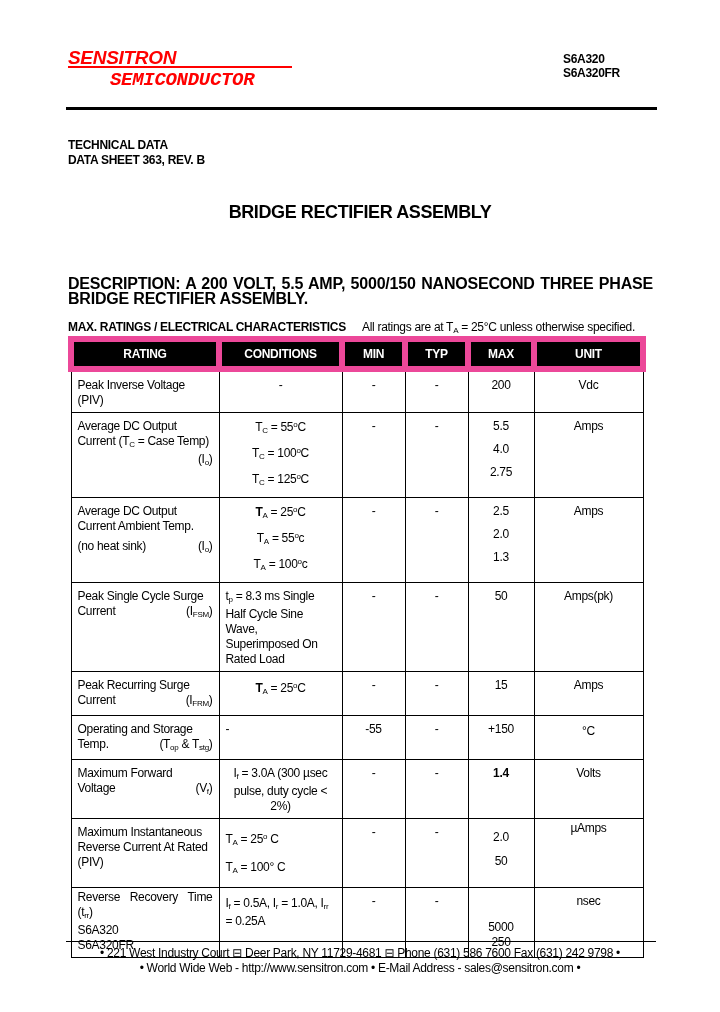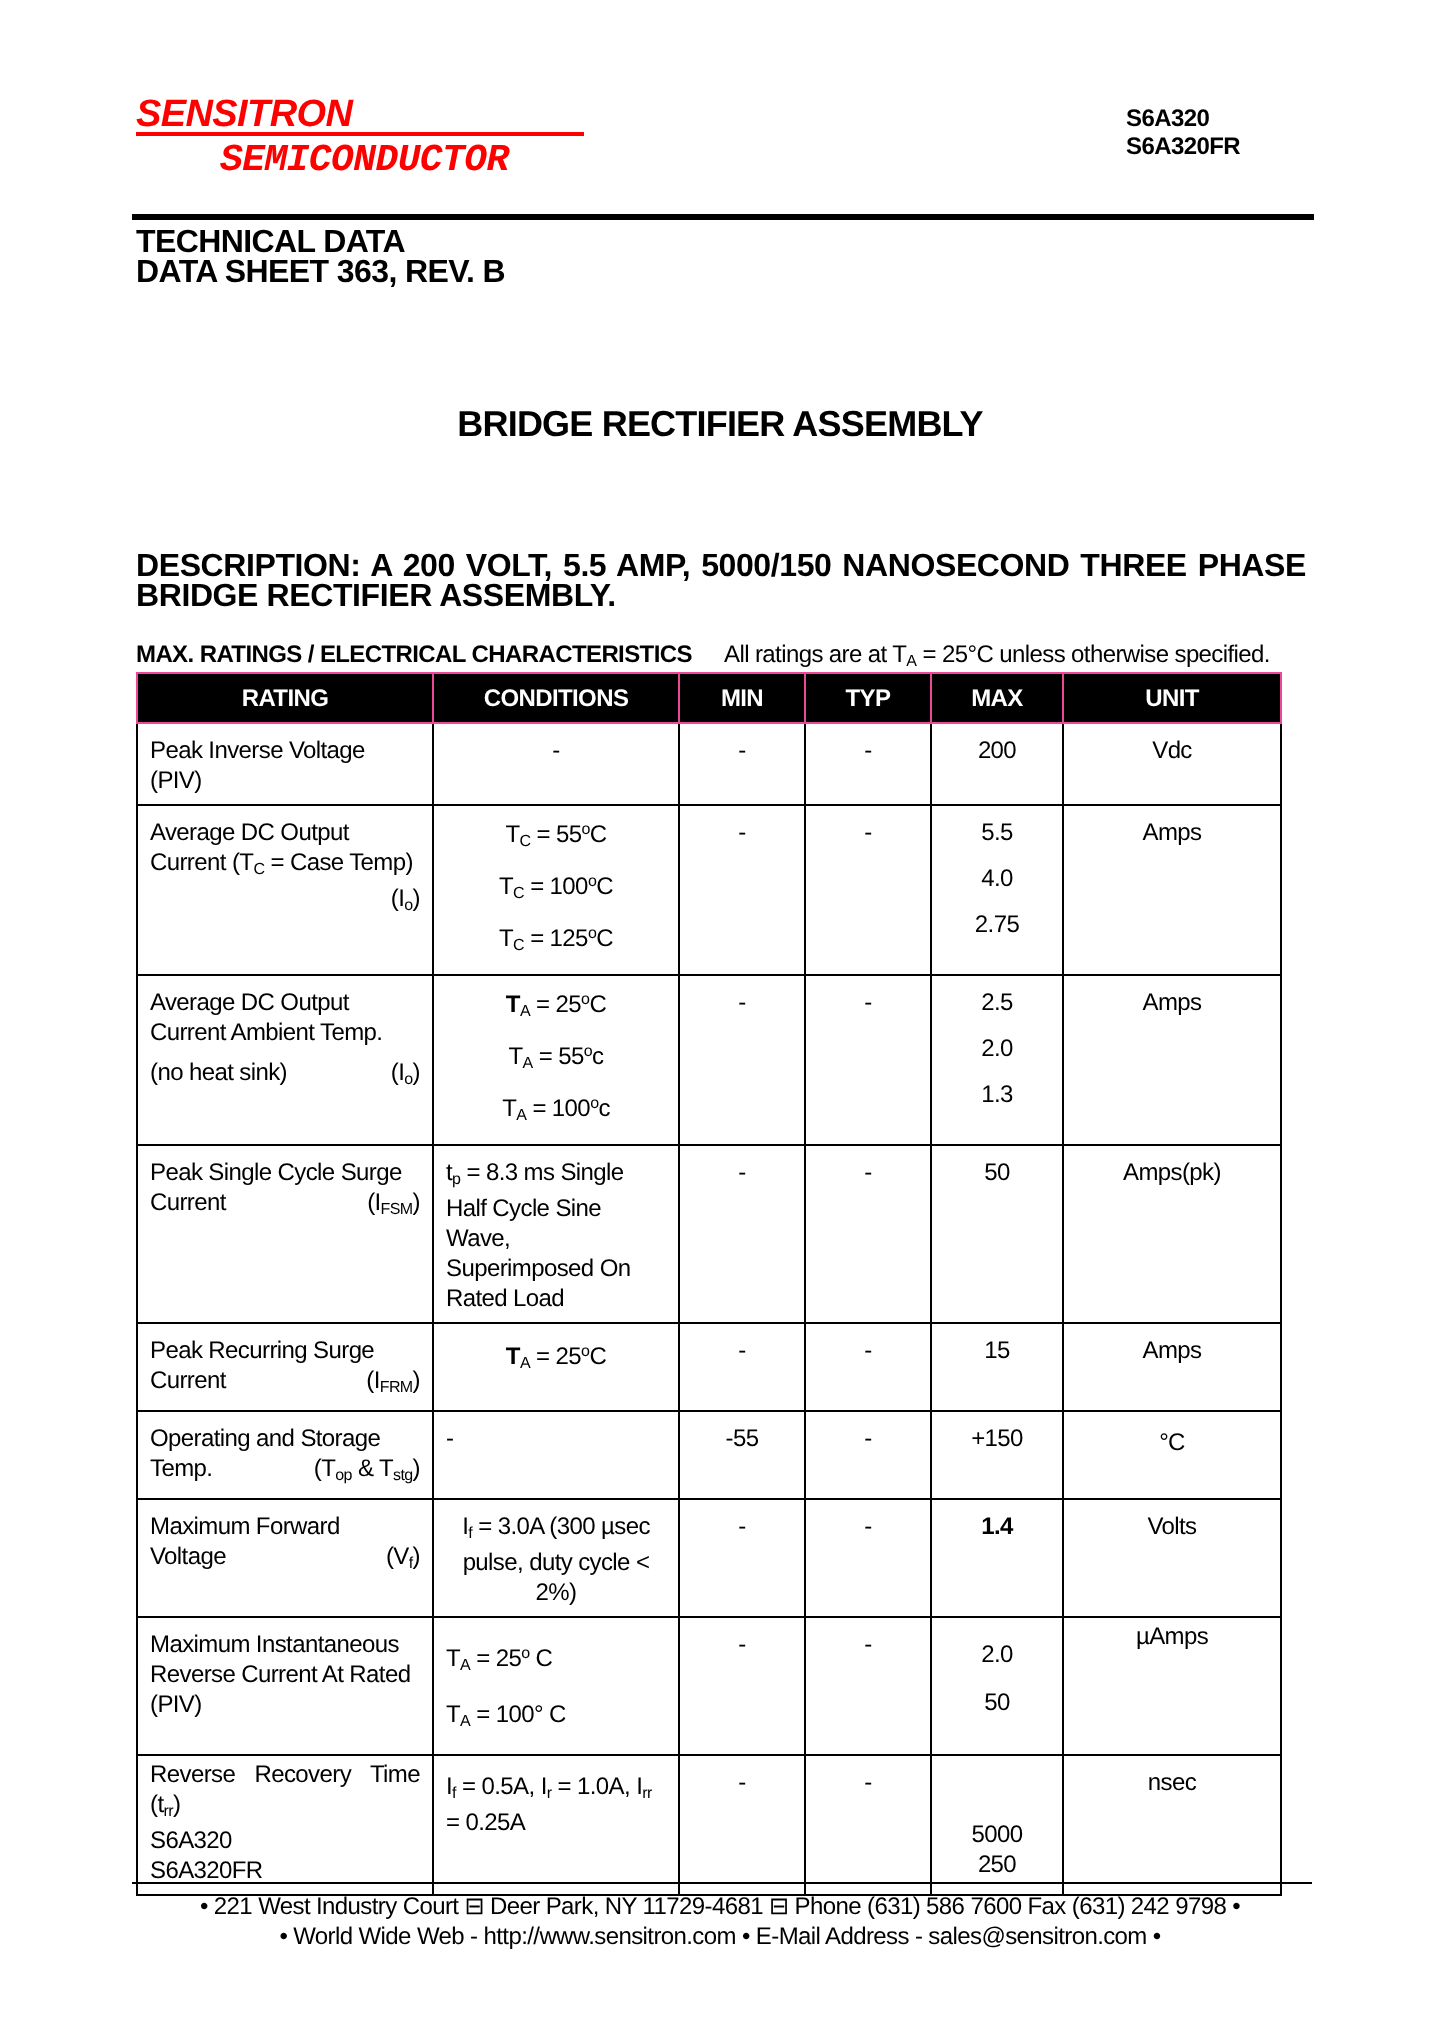--- a/index.html
+++ b/index.html
@@ -6,30 +6,30 @@
   body { width:720px; height:1012px; position:relative; font-family:"Liberation Sans", sans-serif; color:#000; overflow:hidden; }
   .abs { position:absolute; }
   .brand { color:#ff0000; font-weight:bold; font-style:italic; font-size:19px; letter-spacing:-0.3px; }
   .brand1 { left:68px; top:47px; }
   .brand2 { left:110px; top:69px;font-family:Liberation Mono, monospace; }
   .red-rule { left:68px; top:66px; width:224px; height:2px; background:#ff0000; }
   .pn { right:62px; font-weight:bold; font-size:12px; letter-spacing:-0.3px; }
   .pn1 { top:52px; left:563px; }
   .pn2 { top:66px; left:563px; }
   .top-rule { left:66px; top:107px; width:591px; height:3px; background:#000; }
-  .tech { left:68px; top:114px; font-weight:bold; font-size:16px; line-height:15px; letter-spacing:-0.3px; }
+  .tech { left:68px; top:138px; font-weight:bold; font-size:12px; line-height:15px; letter-spacing:-0.3px; }
   .title { left:0; width:720px; top:201px; text-align:center; font-weight:bold; font-size:18px; line-height:23px; letter-spacing:-0.4px; }
   .desc { left:68px; top:276px; width:585px; font-weight:bold; font-size:16px; line-height:15px; text-align:justify; text-align-last:left; letter-spacing:-0.2px; }
   .ratings-head { left:68px; top:320px; width:575px; font-size:12px; white-space:nowrap; }
   .ratings-head .lbl { font-weight:bold; letter-spacing:-0.3px; }
   .ratings-head .note { position:absolute; left:294px; letter-spacing:-0.3px; }
   sub { font-size:8px; vertical-align:-2px; }
   sup { font-size:8px; vertical-align:4px; }
   table.spec { position:absolute; left:68px; top:336px; border-collapse:collapse; font-size:12px; letter-spacing:-0.3px; }
-  table.spec th { background:#000; color:#fff; font-weight:bold; height:24px; padding:0; text-align:center; border:1px solid #ec4899; }
+  table.spec th { background:#000; color:#fff; font-weight:bold; height:24px; padding:0; text-align:center; border:6px solid #ec4899; }
   table.spec td { border:1px solid #000; vertical-align:top; padding:6px 6px 4px 6px; line-height:15px; }
   td.c { text-align:center; }
   td.cond { text-align:left; }
   .stack div { line-height:23px; }
   .rt { display:flex; justify-content:space-between; }
   .b { font-weight:bold; }
   .footer-rule { left:66px; top:941px; width:590px; height:1px; background:#000; }
   .foot { left:0; width:720px; text-align:center; font-size:12px; letter-spacing:-0.3px; }
   .foot1 { top:946px;text-align:center; }
   .foot2 { top:961px; }

